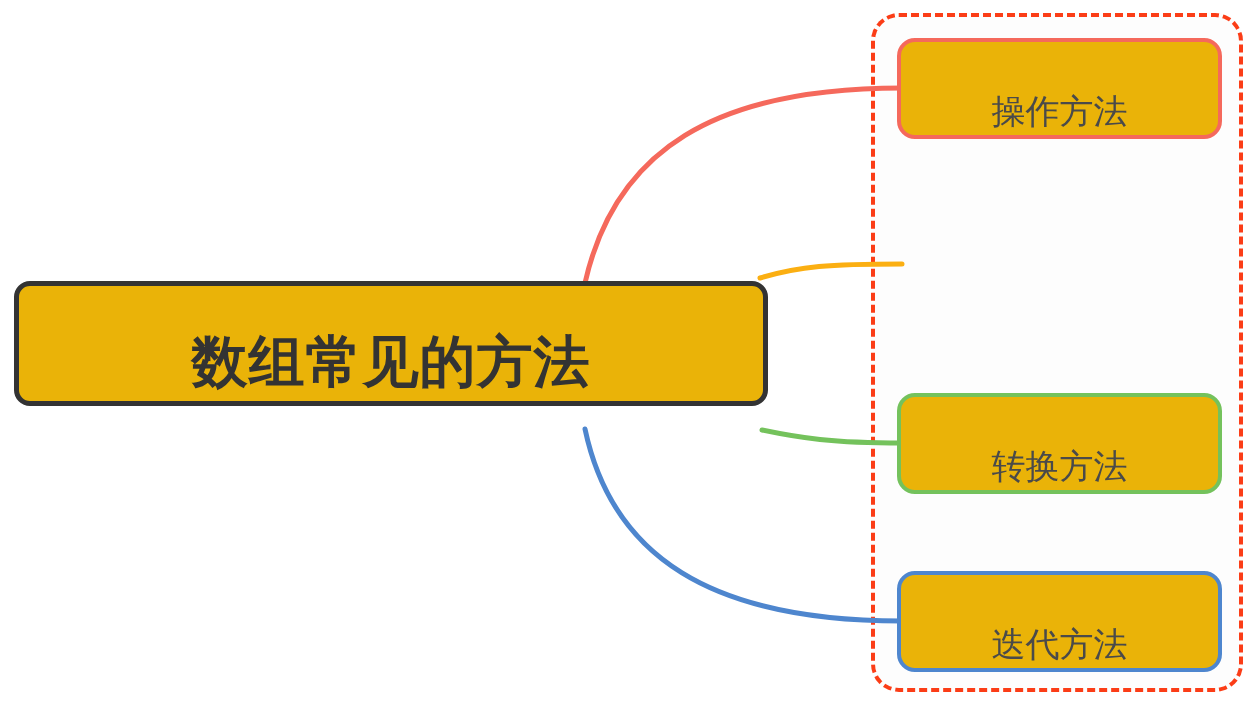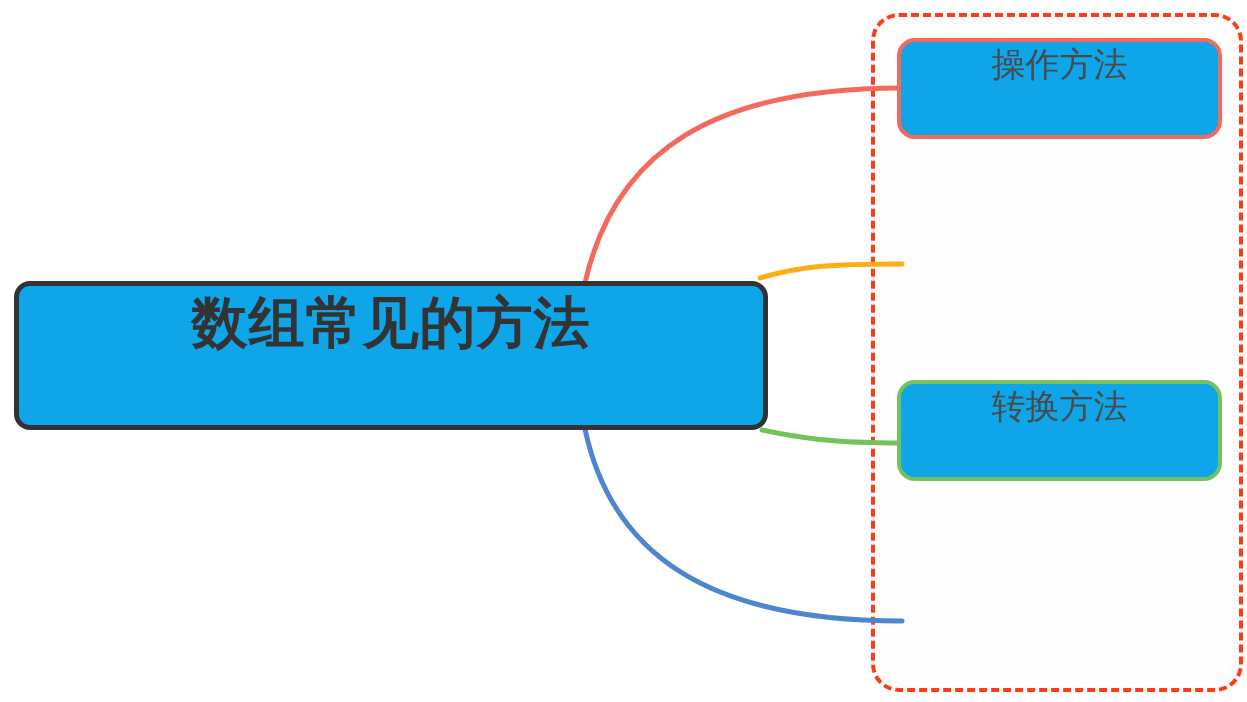--- a/index.html
+++ b/index.html
@@ -35,52 +35,52 @@
     pointer-events: none;
   }
   .connectors path {
     fill: none;
     stroke-width: 5;
     stroke-linecap: round;
   }
   .node {
     position: absolute;
     box-sizing: border-box;
-    background: #0ea5e9;
+    background: #eab308;
     display: flex;
-    align-items: flex-start;
+    align-items: flex-end;
     justify-content: center;
     text-align: center;
   }
   .node.root {
     left: 14px;
     top: 281px;
     width: 754px;
-    height: 149px;
+    height: 125px;
     border: 5px solid #333333;
     border-radius: 16px;
     font-size: 56px;
     font-weight: bold;
     color: #333333;
     letter-spacing: 1px;
   }
   .node.child {
     left: 897px;
     width: 325px;
     height: 101px;
     border-width: 4px;
     border-style: solid;
     border-radius: 18px;
     font-size: 34px;
     font-weight: normal;
     color: #4a4a4a;
   }
   .node.child-0 { top: 38px; }
   .node.child-1 { top: 214px; }
-  .node.child-2 { top: 380px; }
+  .node.child-2 { top: 393px; }
   .node.child-3 { top: 571px; }
 </style>
 </head>
 <body>
 
 <div class="canvas">
 
   <div class="group-box" style="border-color: rgb(251, 61, 23);"></div>
 
   <svg class="connectors" width="1247" height="702" viewBox="0 0 1247 702" xmlns="http://www.w3.org/2000/svg">
@@ -96,14 +96,17 @@
 
   <div class="node child child-0" style="border-color: rgb(245, 105, 92);">
     <span>操作方法</span>
   </div>
 
 
   <div class="node child child-2" style="border-color: rgb(116, 194, 92);">
     <span>转换方法</span>
   </div>
 
+  <div class="node child child-3" style="border-color: rgb(78, 134, 206);">
+    <span>迭代方法</span>
+  </div>
 
 </div>
 
 </body></html>

